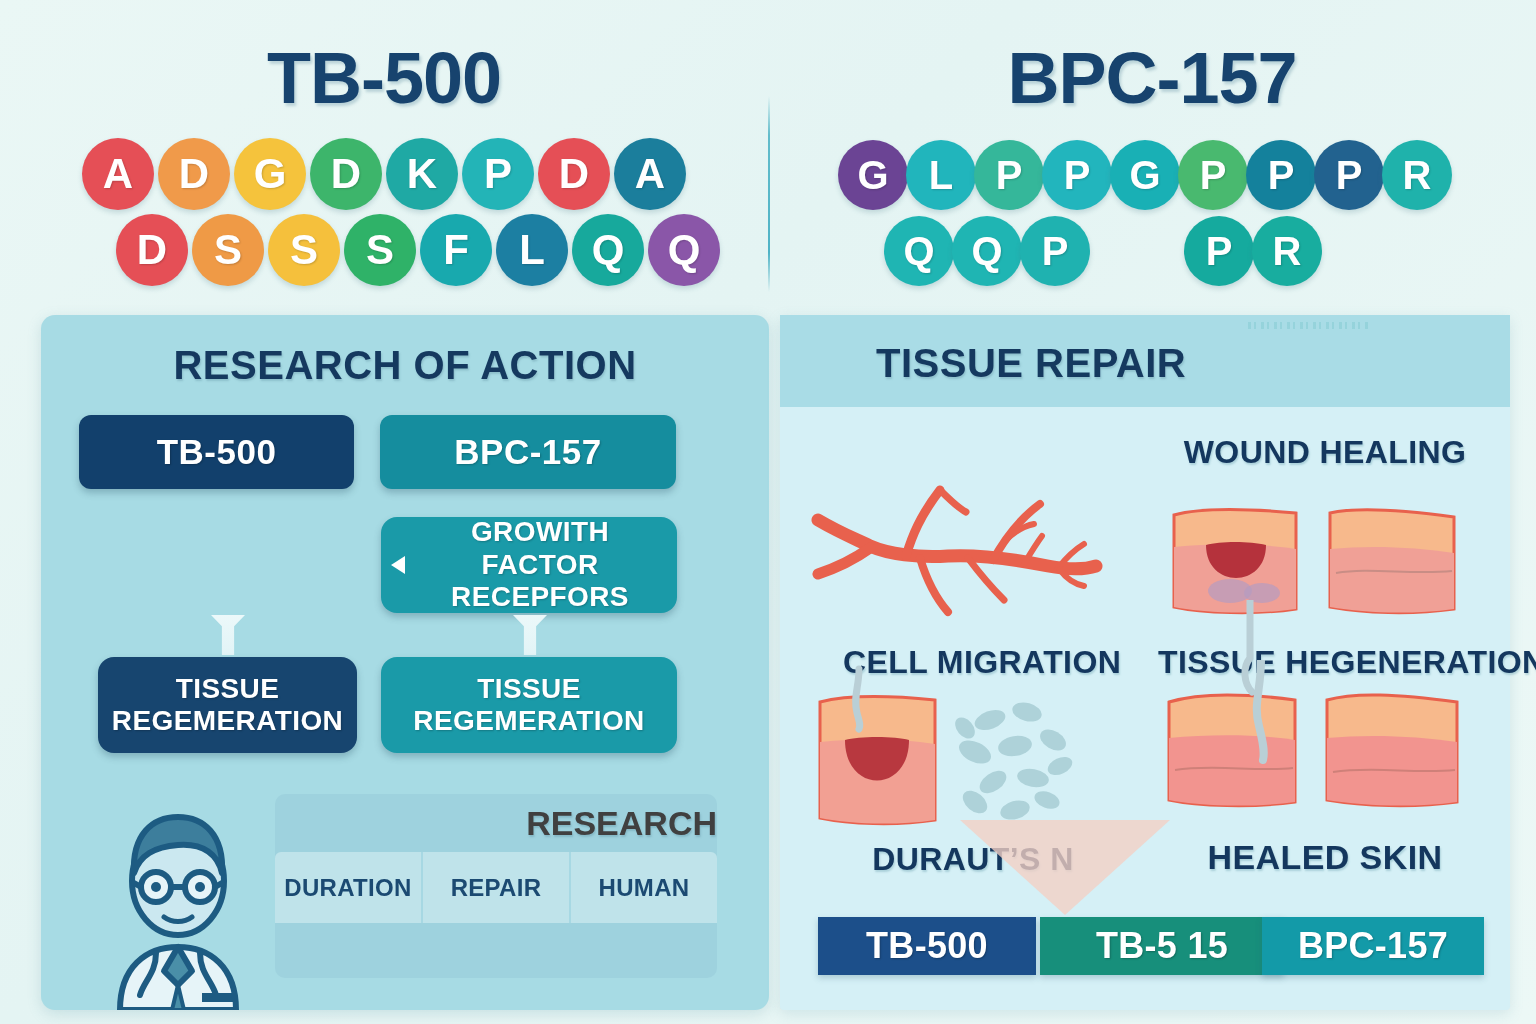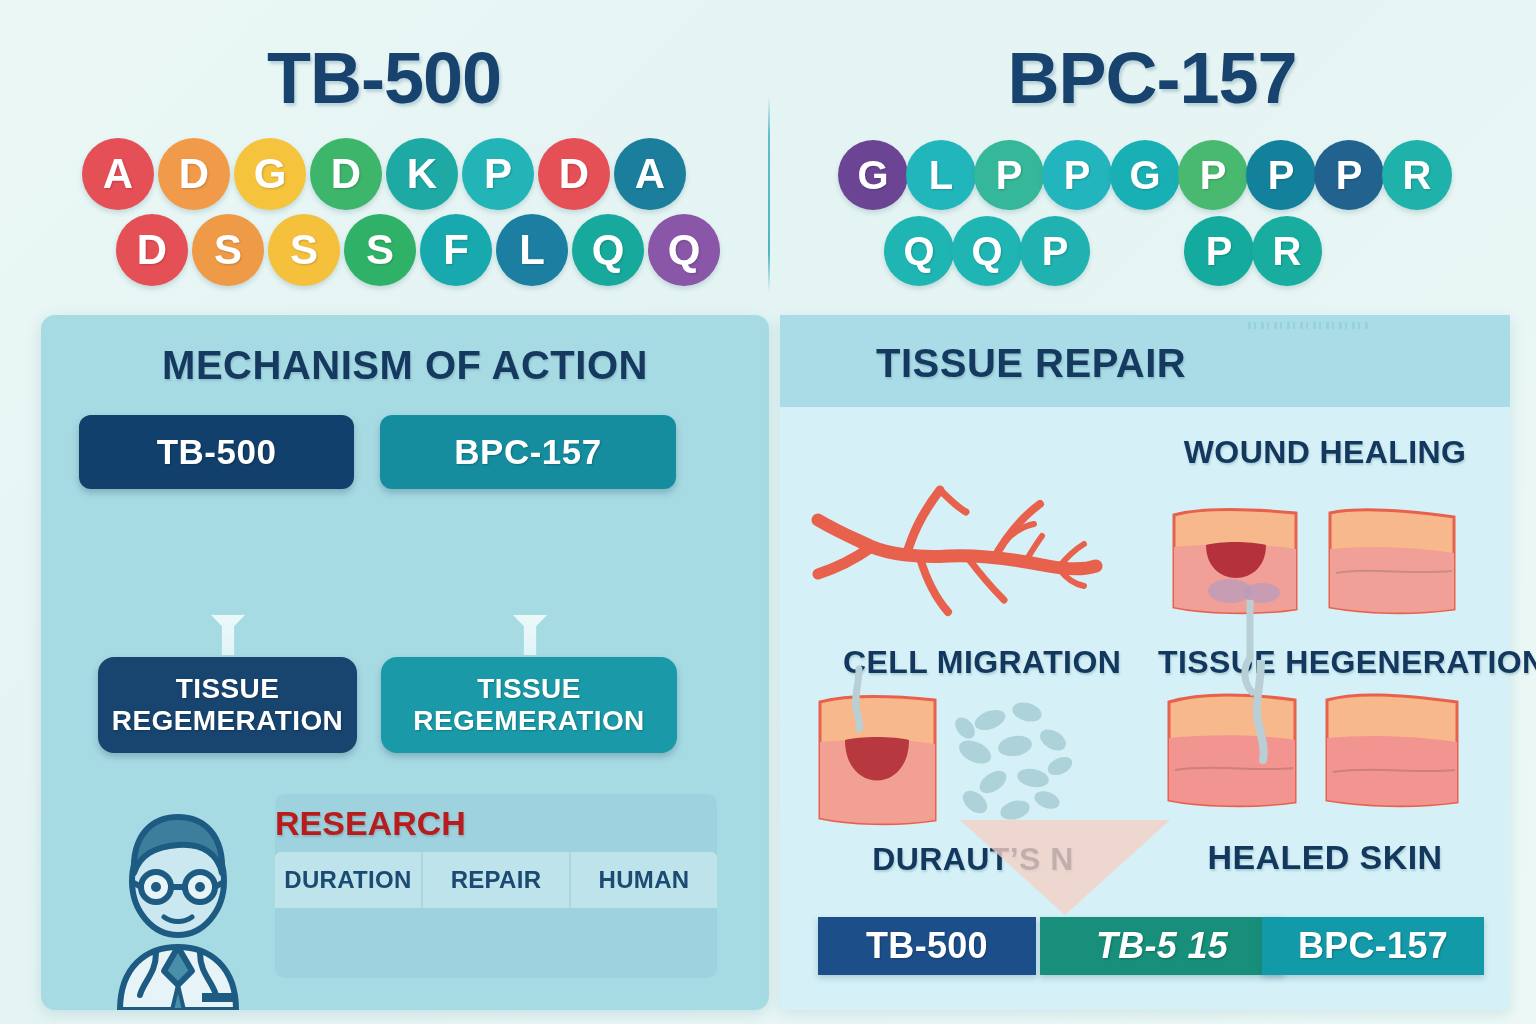--- a/index.html
+++ b/index.html
@@ -60,28 +60,28 @@
     text-shadow:1px 1px 2px rgba(0,0,0,.22);
     box-shadow:0 4px 7px rgba(40,80,100,.30);}
   .connector{position:absolute;width:34px;height:40px;
     background:linear-gradient(to bottom,#f2fbfc,#e7f6f8);
     clip-path:polygon(0% 0%,100% 0%,68% 28%,68% 100%,32% 100%,32% 28%);
     opacity:.92;}
 
   
   .research{position:absolute;left:275px;top:794px;width:442px;height:184px;
     background:#9ed2de;border-radius:10px;}
-  .research-title{position:absolute;left:0;top:10px;width:442px;text-align:left;
-    font-size:34px;font-weight:bold;color:#b91c1c;
+  .research-title{position:absolute;left:0;top:10px;width:442px;text-align:right;
+    font-size:34px;font-weight:bold;color:#404040;
     text-shadow:1px 2px 2px rgba(110,160,175,.5);}
   .rtable{position:absolute;left:0;top:58px;width:442px;}
   .rrow{display:flex;}
   .rcell{flex:1;display:flex;align-items:center;justify-content:center;
     font-weight:bold;color:#1b4a72;box-sizing:border-box;}
-  .rhead .rcell{height:56px;background:#bfe3ea;font-size:24px;letter-spacing:.3px;
+  .rhead .rcell{height:71px;background:#bfe3ea;font-size:24px;letter-spacing:.3px;
     border-right:2px solid #a7d8e3;}
   .rbody .rcell{height:64px;background:#eef9fb;font-size:26px;
     border-right:2px solid #dff0f4;}
   .rrow .rcell:last-child{border-right:none;}
   .rhead .rcell:first-child{border-top-left-radius:6px;}
   .rhead .rcell:last-child{border-top-right-radius:6px;}
   .rbody .rcell:first-child{border-bottom-left-radius:6px;}
   .rbody .rcell:last-child{border-bottom-right-radius:6px;}
   .mark{font-size:34px;line-height:1;}
 
@@ -154,27 +154,31 @@
     </div>
   <div class="seq" id="seq-bp2" style="left: 0px; top: 0px;">
       <div class="aa" style="left: 884px; top: 216px; width: 70px; height: 70px; font-size: 40px; background: rgb(31, 181, 179);">Q</div>
       <div class="aa" style="left: 952px; top: 216px; width: 70px; height: 70px; font-size: 40px; background: rgb(31, 181, 179);">Q</div>
       <div class="aa" style="left: 1020px; top: 216px; width: 70px; height: 70px; font-size: 40px; background: rgb(31, 178, 176);">P</div>
       <div class="aa" style="left: 1184px; top: 216px; width: 70px; height: 70px; font-size: 40px; background: rgb(21, 170, 158);">P</div>
       <div class="aa" style="left: 1252px; top: 216px; width: 70px; height: 70px; font-size: 40px; background: rgb(24, 173, 159);">R</div>
     </div>
 
   <div class="panel-l">
-    <div class="sect-title" style="left:0;top:28px;width:728px;text-align:center;">MECHANISM OF ACTION</div>
+    <div class="sect-title" style="left:0;top:28px;width:728px;text-align:center;">RESEARCH OF ACTION</div>
 
     <div class="moa-head" id="moa-head-0" style="left: 38px; top: 100px; width: 275px; height: 74px; background: rgb(18, 64, 108);">TB-500</div>
     <div class="connector" style="left:170px;top:300px;"></div>
     <div class="moa-box" id="moa-box-0-1" style="left: 57px; top: 342px; width: 259px; height: 96px; background: rgb(23, 69, 111);">TISSUE REGEMERATION</div>
 
     <div class="moa-head" id="moa-head-1" style="left: 339px; top: 100px; width: 296px; height: 74px; background: rgb(21, 141, 158);">BPC-157</div>
+    <div class="moa-box" id="moa-box-1-0" style="left: 340px; top: 202px; width: 296px; height: 96px; background: rgb(26, 154, 168);">
+      <span style="display:inline-block;width:0;height:0;border-top:9px solid transparent;border-bottom:9px solid transparent;border-right:14px solid #ffffff;vertical-align:middle;margin-right:8px;"></span>
+      <span>GROWITH FACTOR RECEPFORS</span>
+    </div>
     <div class="connector" style="left:472px;top:300px;"></div>
     <div class="moa-box" id="moa-box-1-1" style="left: 340px; top: 342px; width: 296px; height: 96px; background: rgb(26, 154, 168);">TISSUE REGEMERATION</div>
   </div>
 
   <div class="doctor">
     <svg viewBox="0 0 200 215" width="200" height="215">
       <g fill="none" stroke="#1d5b82" stroke-width="6" stroke-linejoin="round" stroke-linecap="round">
         <path d="M42 215 C42 172 68 152 100 152 C132 152 158 172 158 215 Z" fill="#e6f4f8"></path>
         <path d="M100 152 L86 176 L100 190 L114 176 Z" fill="#4a8fa8"></path>
         <path d="M100 190 L94 215 L106 215 Z" fill="#4a8fa8" stroke-width="4"></path>
@@ -294,16 +298,16 @@
     <path d="M20 0 L20 58 C12 68 14 84 22 92" stroke="#b9cfd6" stroke-width="7" fill="none" stroke-linecap="round"></path>
   </svg>
   <svg style="position:absolute;left:1243px;top:660px;" width="40" height="110">
     <path d="M18 0 C18 30 10 44 16 66 C20 82 22 92 20 100" stroke="#b9cfd6" stroke-width="8" fill="none" stroke-linecap="round"></path>
   </svg>
   <svg style="position:absolute;left:843px;top:665px;" width="34" height="70">
     <path d="M16 4 C16 22 10 32 14 48 C16 56 18 60 16 64" stroke="#b9cfd6" stroke-width="7" fill="none" stroke-linecap="round"></path>
   </svg>
 
   <div class="bbar" id="bbar-0" style="left: 818px; width: 218px; background: rgb(28, 79, 138);">TB-500</div>
-  <div class="bbar" id="bbar-1" style="left: 1040px; width: 244px; background: rgb(23, 143, 123); font-style: italic;">TB-5 15</div>
+  <div class="bbar" id="bbar-1" style="left: 1040px; width: 244px; background: rgb(23, 143, 123);">TB-5 15</div>
   <div class="bbar" id="bbar-2" style="left: 1262px; width: 222px; background: rgb(19, 154, 168);">BPC-157</div>
 
 </div>
 
 </body></html>

